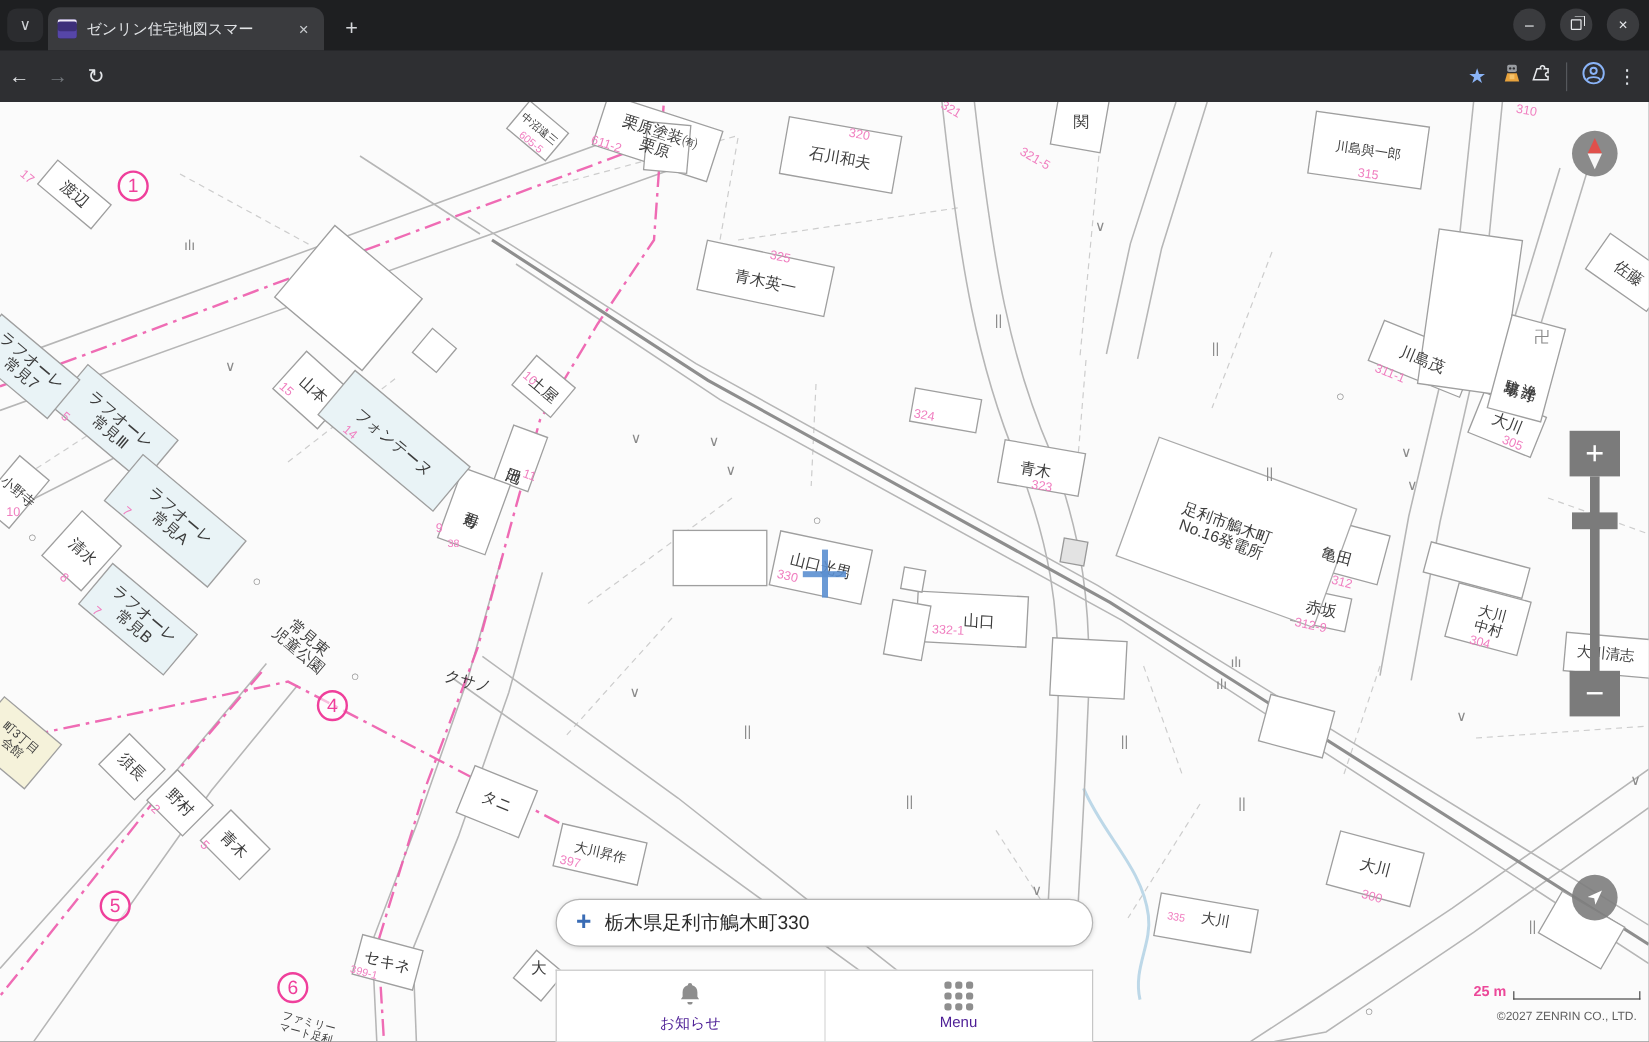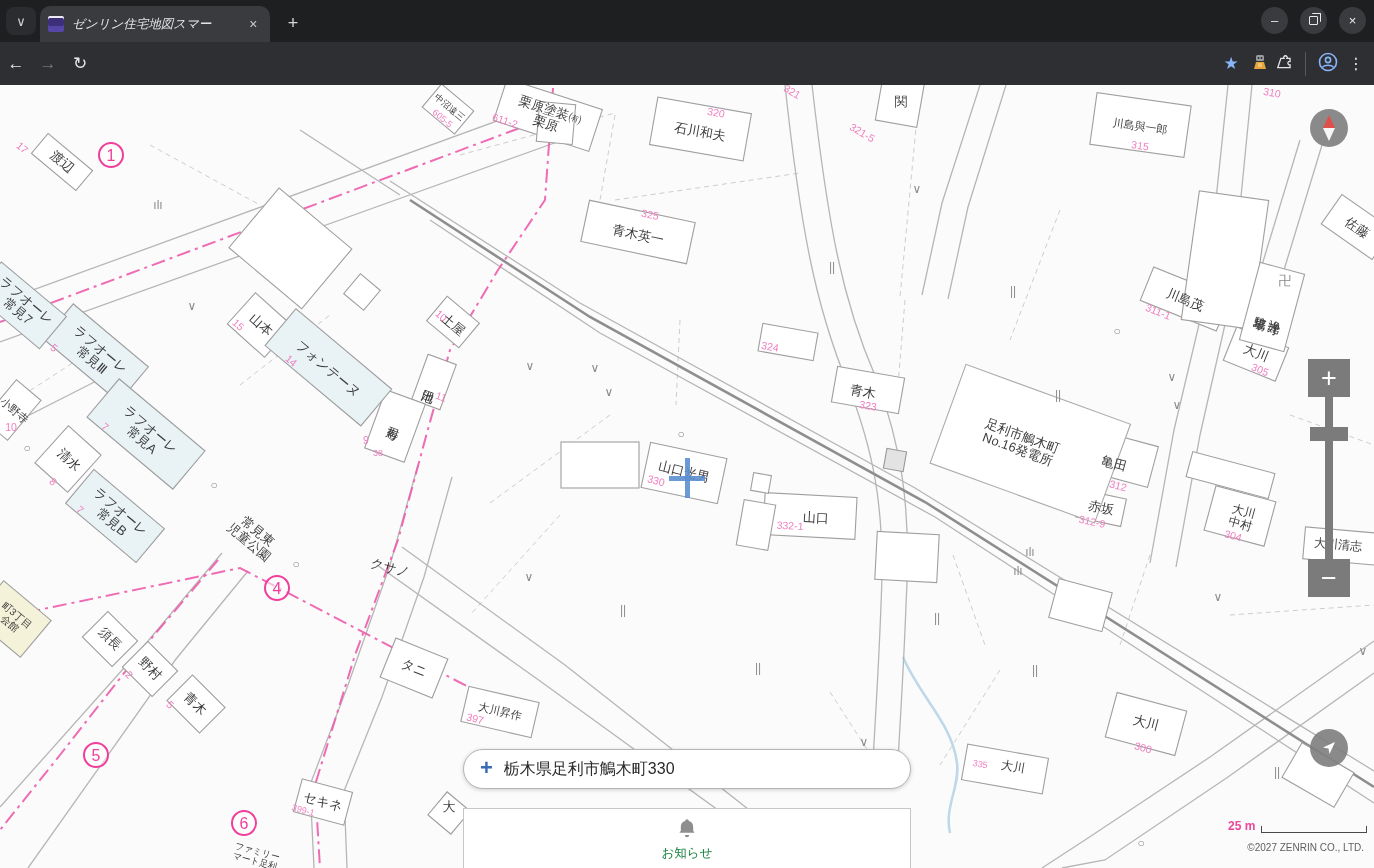--- a/index.html
+++ b/index.html
@@ -4,21 +4,21 @@
 <style>
   * { margin:0; padding:0; box-sizing:border-box; }
   html,body { width:1374px; height:868px; overflow:hidden;
     font-family:"Liberation Sans","DejaVu Sans",sans-serif; background:#1e1f21; }
 
   
   .tabstrip { position:absolute; left:0; top:0; width:1374px; height:42px; background:#1e1f21; }
   .tab-search { position:absolute; left:6px; top:7px; width:30px; height:28px; border-radius:8px;
     background:#2b2c2f; color:#cfd2d6; font-size:13px; display:flex; align-items:center; justify-content:center; }
   .tab { position:absolute; left:40px; top:6px; width:230px; height:36px; background:#3a3b3e;
-    border-radius:10px 10px 0 0; display:flex; align-items:center; padding:0 8px;font-style:italic; }
+    border-radius:10px 10px 0 0; display:flex; align-items:center; padding:0 8px; }
   .favicon { width:16px; height:16px; background:#3d2f7a; border-radius:2px; margin-right:8px; flex:none;
     box-shadow:inset 0 -6px 0 #5646a8, inset 0 2px 0 #efeaf7; }
   .tab-title { color:#e1e3e6; font-size:12.5px; white-space:nowrap; overflow:hidden; flex:1; }
   .tab-x { color:#c7cacD; font-size:14px; width:18px; height:18px; line-height:18px; text-align:center; border-radius:50%; flex:none; }
   .newtab { position:absolute; left:280px; top:10px; color:#d4d6da; font-size:18px; width:26px; height:26px;
     display:flex; align-items:center; justify-content:center; }
   .winbtns { position:absolute; right:8px; top:7px; display:flex; gap:12px; }
   .winbtn { width:27px; height:27px; border-radius:50%; background:#3a3b3e; color:#e8eaed;
     display:flex; align-items:center; justify-content:center; font-size:13px; }
   .restore-glyph { width:9px; height:9px; border:1.4px solid #e8eaed; border-radius:1px; position:relative; }
@@ -72,21 +72,21 @@
   .searchpill { position:absolute; left:463px; top:664px; width:448px; height:40px; background:#fff;
     border:1px solid #b5b5b5; border-radius:21px; box-shadow:0 1px 4px rgba(0,0,0,.18);
     display:flex; align-items:center; padding:0 16px; gap:11px; }
   .pill-plus { color:#3a6cb5; font-size:22px; font-weight:bold; line-height:1; margin-top:-2px; }
   .pill-text { color:#2b2b2b; font-size:16px; }
 
   .bottombar { position:absolute; left:463px; top:723px; width:448px; height:60px; background:#fff;
     border:1px solid #c6c6c6; border-bottom:none; display:flex; }
   .bcell { flex:1; display:flex; flex-direction:column; align-items:center; justify-content:center; gap:3px; }
   .bcell + .bcell { border-left:1px solid #d8d8d8; }
-  .bcell .lbl { font-size:12.5px; color:#15803d; }
+  .bcell .lbl { font-size:12.5px; color:#4c1d95; }
   .grid9 { display:grid; grid-template-columns:repeat(3,6px); grid-template-rows:repeat(3,6px); gap:3px; }
   .grid9 i { width:6px; height:6px; border-radius:40%; background:#8e8e8e; }
 
   .scalebox { position:absolute; left:1228px; top:734px; display:flex; align-items:flex-end; gap:6px; }
   .scaletxt { font-size:12px; color:#ec4899; font-weight:bold; }
   .scaleline { width:106px; height:7px; border-left:1.5px solid #4a4a4a; border-right:1.5px solid #4a4a4a;
     border-bottom:1.5px solid #4a4a4a; }
   .copyright { position:absolute; right:10px; top:757px; font-size:10px; color:#5f5f5f; }
 </style>
 </head>
@@ -420,20 +420,34 @@
     </div>
 
     <div class="bottombar">
       <div class="bcell">
         <svg width="26" height="26" viewBox="0 0 24 24">
           <path d="M12 3 a1.7 1.7 0 0 1 1.7 1.7 c2.6 .7 4 2.7 4 5.3 v3.5 l1.3 2 h-14 l1.3 -2 v-3.5 c0 -2.6 1.4 -4.6 4 -5.3 A1.7 1.7 0 0 1 12 3 z" fill="#8e8e8e"></path>
           <path d="M10 17.5 a2 2 0 0 0 4 0 z" fill="#8e8e8e"></path>
           </svg>
         <span class="lbl">お知らせ</span>
       </div>
+      <div class="bcell">
+        <span class="grid9">
+            <i></i>
+            <i></i>
+            <i></i>
+            <i></i>
+            <i></i>
+            <i></i>
+            <i></i>
+            <i></i>
+            <i></i>
+          </span>
+        <span class="lbl">Menu</span>
+      </div>
     </div>
 
     <div class="scalebox">
       <span class="scaletxt">25 m</span>
       <span class="scaleline"></span>
     </div>
     <div class="copyright">©2027 ZENRIN CO., LTD.</div>
   </div>
 </div>
 

